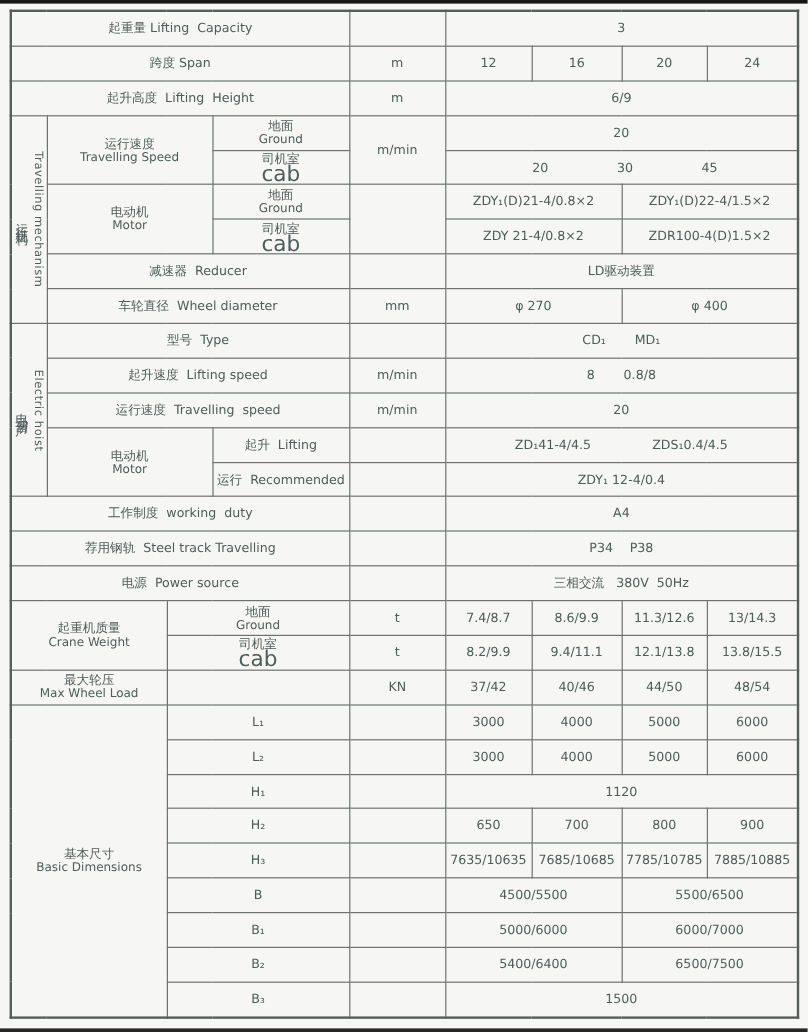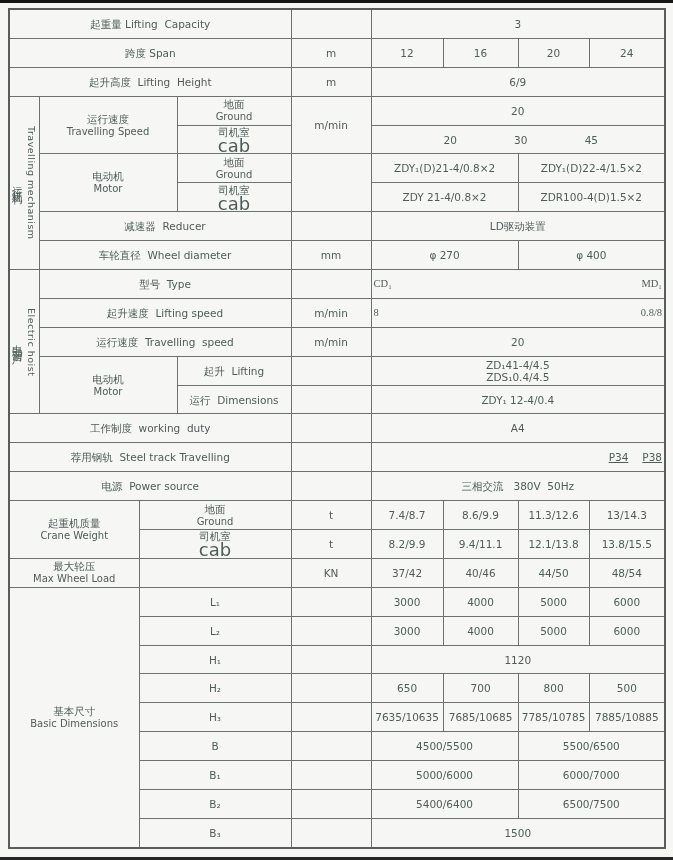--- a/index.html
+++ b/index.html
@@ -18,26 +18,26 @@
   }
   td{
     border:1px solid #6d7271;
     height:27.9px;
     padding:0 2px;
     text-align:center;vertical-align:middle;
     font-size:10.5px;line-height:12px;
     overflow:hidden;
   }
   .val{white-space:pre;}
-  .two .zh{display:block;font-size:10.5px;line-height:12px;font-family:Liberation Mono, monospace;}
+  .two .zh{display:block;font-size:10.5px;line-height:12px;}
   .two .en{display:block;font-size:10px;line-height:11px;}
   .two .cab{display:block;font-size:18px;line-height:13px;}
-  .pair{display:flex;justify-content:space-between;gap:24px;font-family:Liberation Serif, serif;}
-  .pair-tight{display:flex;justify-content:flex-end;gap:14px;text-decoration:underline;}
-  .spread{display:flex;justify-content:space-around;padding:0 30px;flex-direction:column;}
+  .pair{display:flex;justify-content:center;gap:24px;}
+  .pair-tight{display:flex;justify-content:center;gap:14px;}
+  .spread{display:flex;justify-content:space-around;padding:0 30px;}
   .spread3{display:flex;justify-content:space-between;padding:0 64px 0 70px;}
   .vwrap{display:flex;flex-direction:row;justify-content:center;align-items:center;gap:1px;}
   .vzh{writing-mode:vertical-rl;text-orientation:upright;font-size:10.5px;letter-spacing:3px;}
   .ven{writing-mode:vertical-rl;text-orientation:mixed;font-size:9.5px;letter-spacing:0.5px;}
 </style>
 </head>
 <body>
 
 <div class="topbar"></div>
 <div class="bottombar"></div>
@@ -189,21 +189,21 @@
     <td></td>
     <td colspan="4">
       <div class="spread">
         <span class="val">ZD₁41-4/4.5</span>
         <span class="val">ZDS₁0.4/4.5</span>
       </div>
     </td>
   </tr>
 
   <tr>
-    <td><span class="val"><span>运行</span>  <span>Dimensions</span></span></td>
+    <td><span class="val"><span>运行</span>  <span>Recommended</span></span></td>
     <td></td>
     <td colspan="4"><span class="val">ZDY₁ 12-4/0.4</span></td>
   </tr>
 
   <tr>
     <td colspan="4"><span class="val">工作制度  working  duty</span></td>
     <td><span class="val"></span></td>
     <td colspan="4"><span class="val">A4</span></td>
   </tr>
 
@@ -292,21 +292,21 @@
     <td></td>
     <td colspan="4"><span class="val">1120</span></td>
   </tr>
 
   <tr>
     <td colspan="2"><span class="val">H₂</span></td>
     <td></td>
     <td><span class="val">650</span></td>
     <td><span class="val">700</span></td>
     <td><span class="val">800</span></td>
-    <td><span class="val">500</span></td>
+    <td><span class="val">900</span></td>
   </tr>
 
   <tr>
     <td colspan="2"><span class="val">H₃</span></td>
     <td></td>
     <td><span class="val">7635/10635</span></td>
     <td><span class="val">7685/10685</span></td>
     <td><span class="val">7785/10785</span></td>
     <td><span class="val">7885/10885</span></td>
   </tr>

